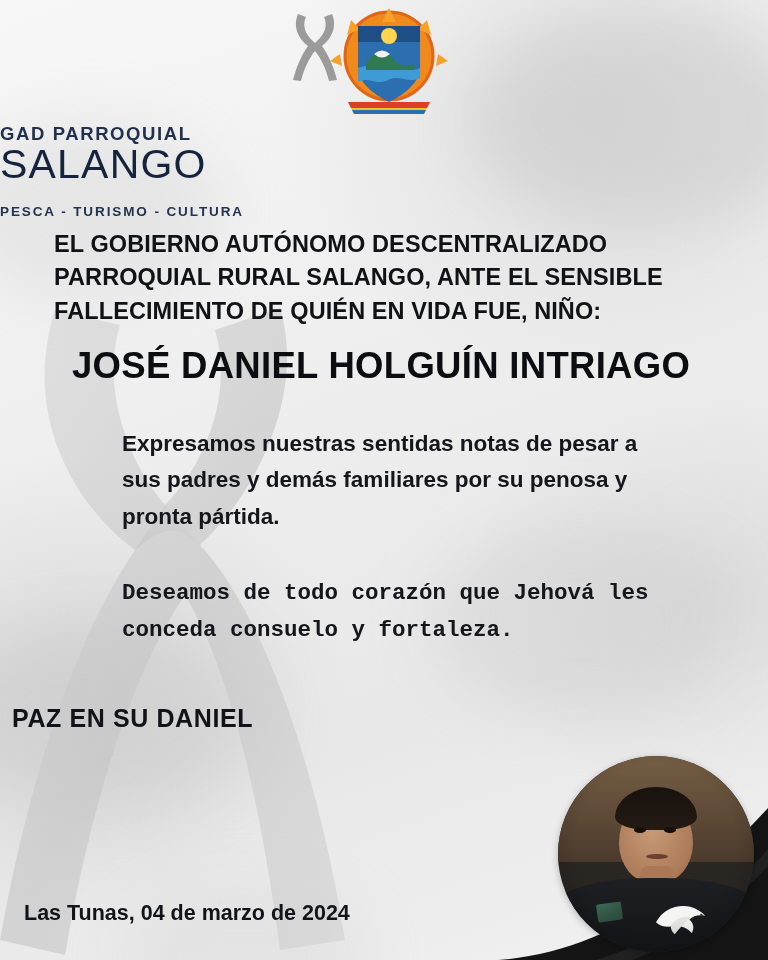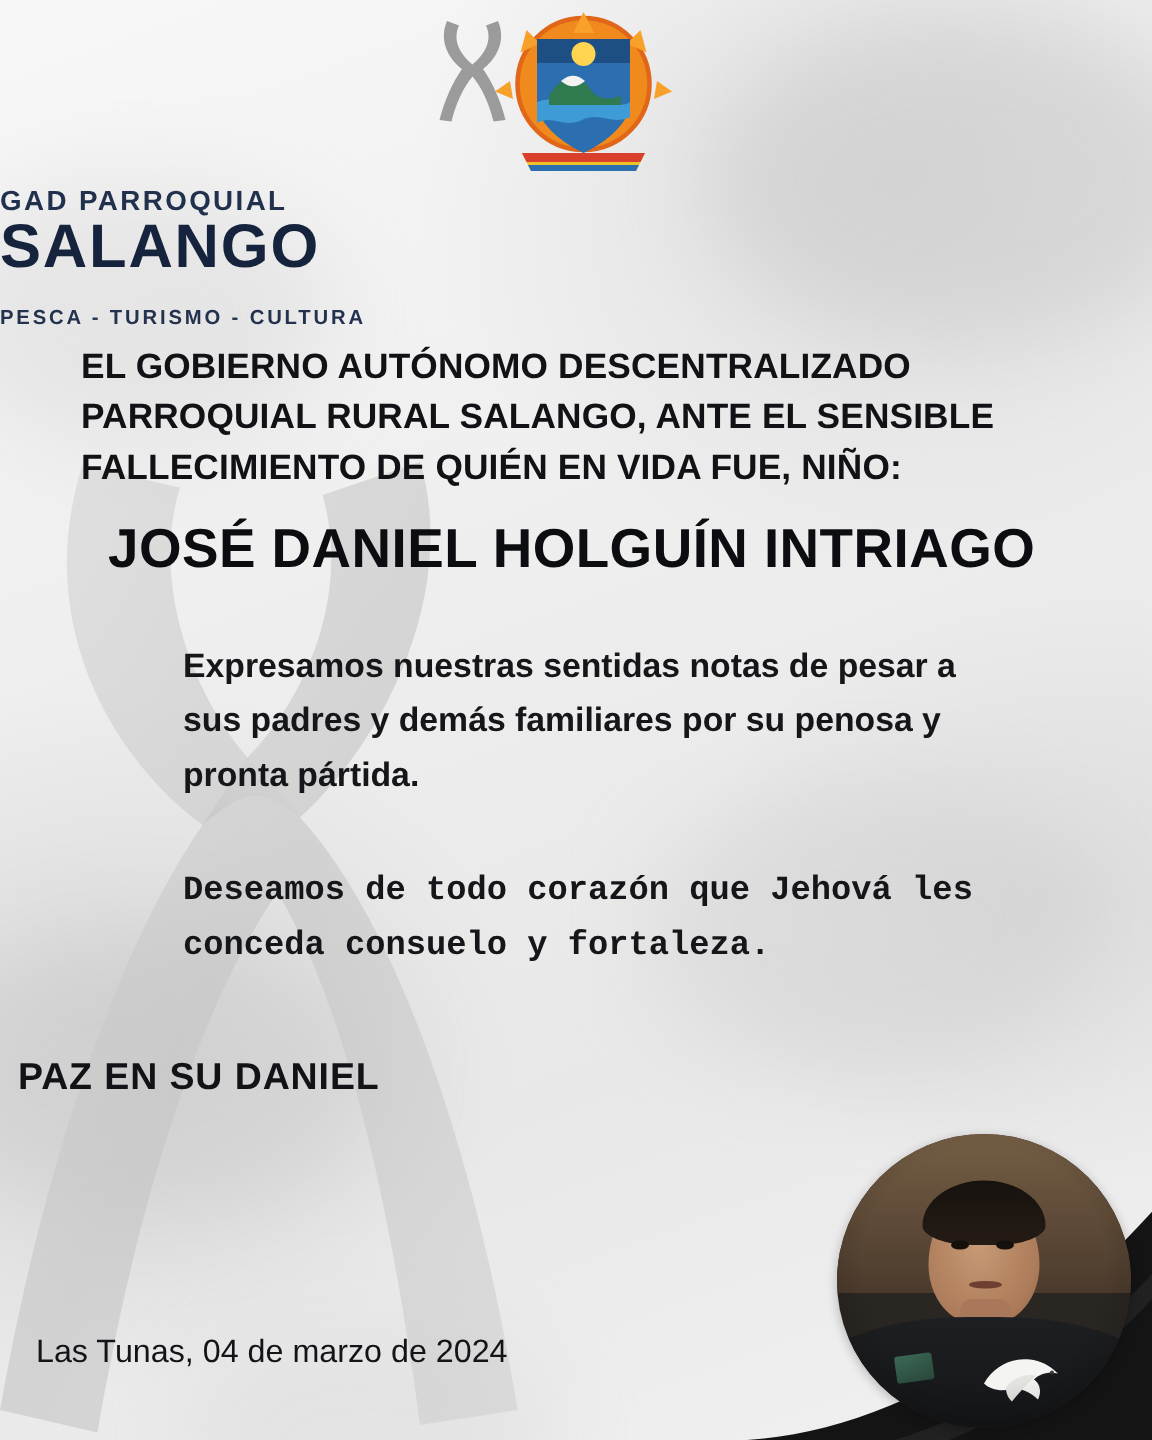--- a/index.html
+++ b/index.html
@@ -82,21 +82,21 @@
   }
   #logo-text .gad {
     font-size: 18.5px;
     font-weight: bold;
     letter-spacing: 1.6px;
     color: #20304d;
     line-height: 1.1;
   }
   #logo-text .salango {
     font-size: 41px;
-    font-weight: bold;
+    font-weight: normal;
     letter-spacing: 1.2px;
     color: #16233c;
     line-height: 1.05;
     margin-top: -1px;
   }
   #logo-text .tagline {
     font-size: 13.5px;
     font-weight: bold;
     letter-spacing: 1.9px;
     color: #23334f;
@@ -147,23 +147,23 @@
     font-size: 25px;
     font-weight: bold;
     letter-spacing: 0.6px;
     color: #111316;
   }
 
   
   #footer-date {
     position: absolute;
     left: 24px;
-    bottom: 46px;
+    bottom: 34px;
     font-size: 21.5px;
-    font-weight: normal;
+    font-weight: bold;
     color: #121418;
   }
 
   
   #photo-wrap {
     position: absolute;
     right: 14px;
     bottom: 8px;
     width: 196px;
     height: 196px;

